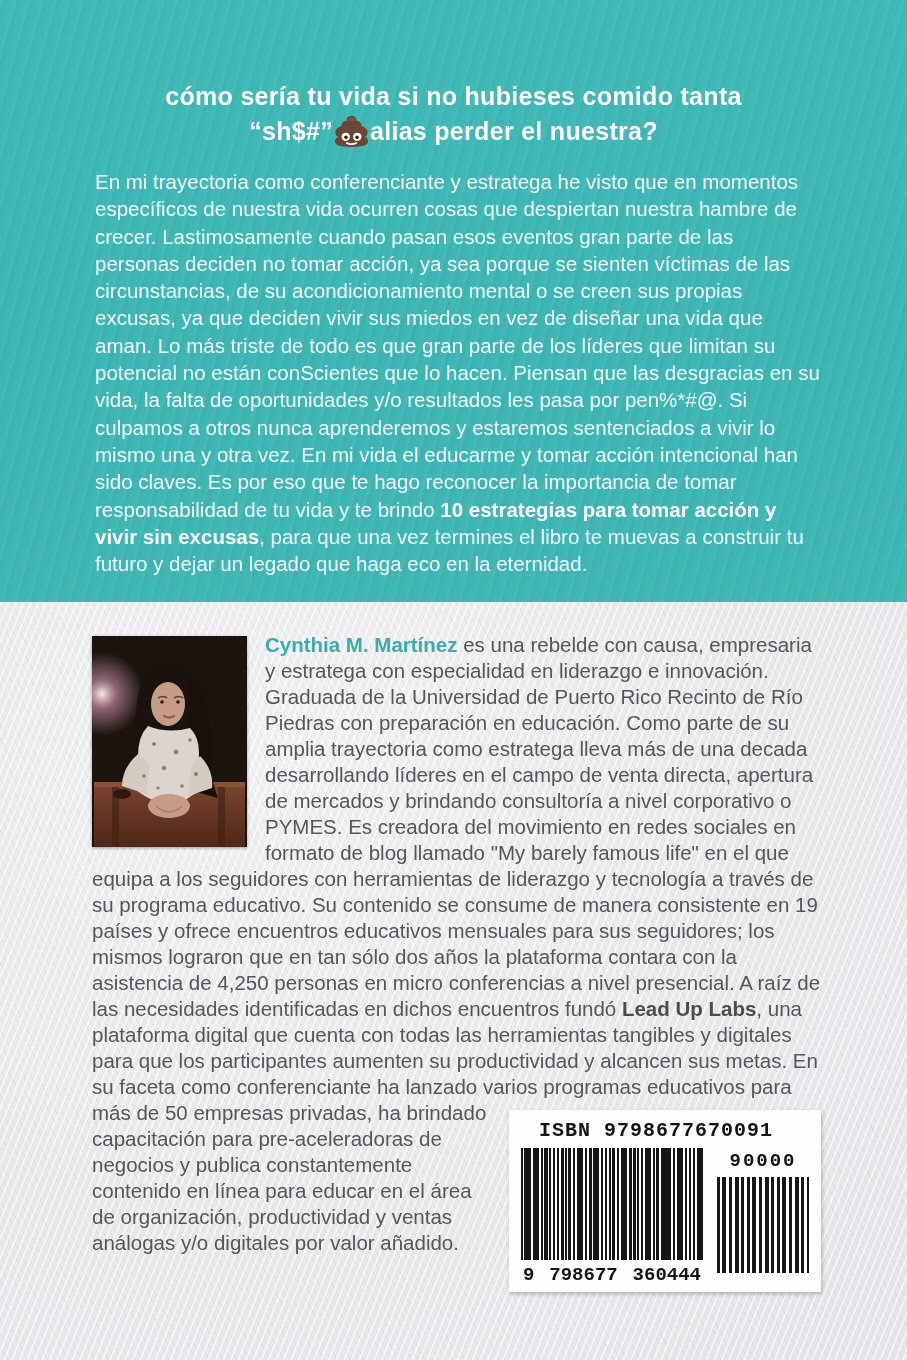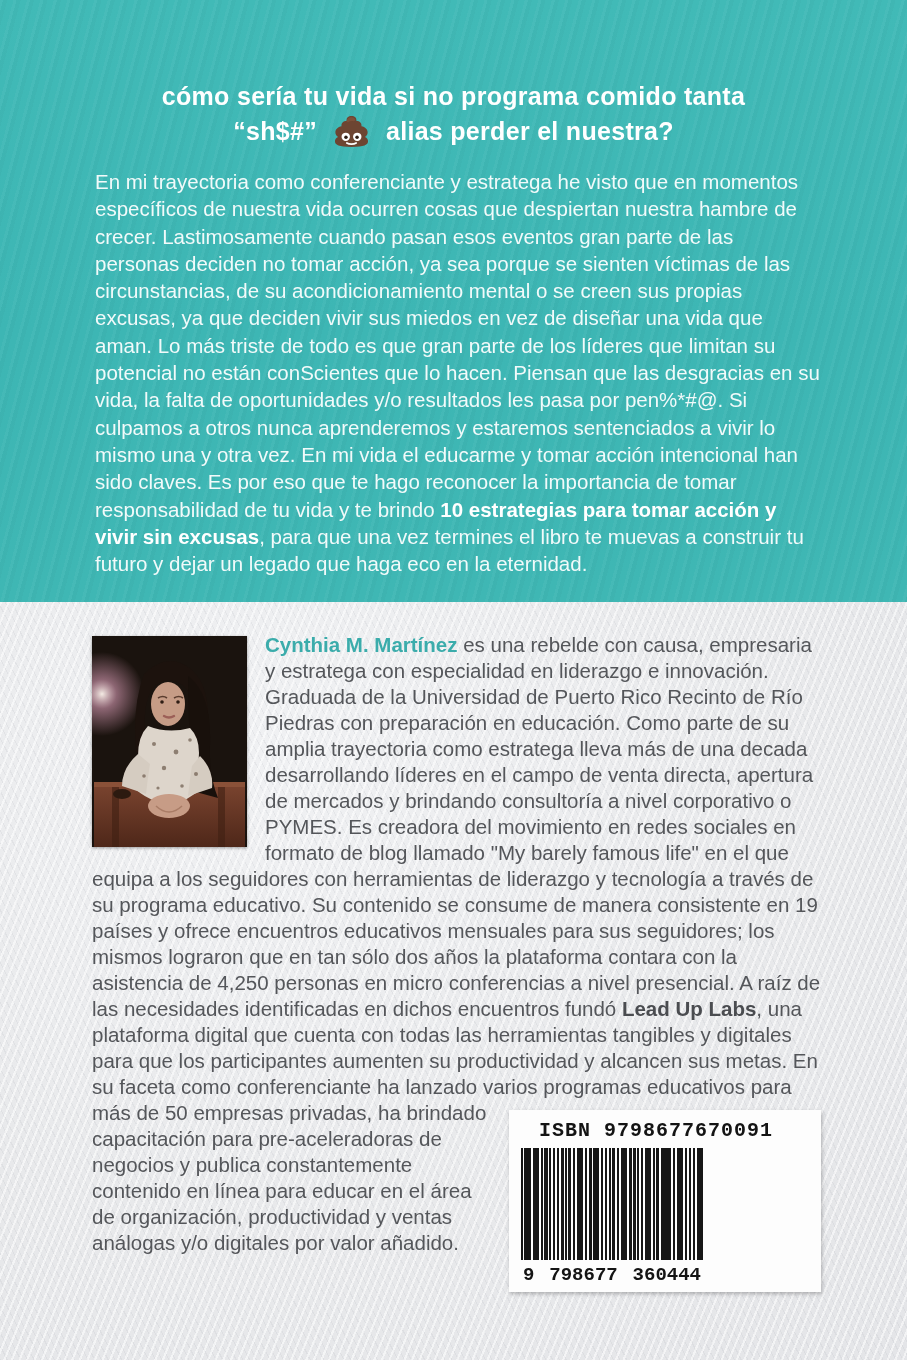--- a/index.html
+++ b/index.html
@@ -27,21 +27,21 @@
   .headline {
     padding-top: 80px;
     text-align: center;
     color: #ffffff;
     font-size: 25px;
     line-height: 33px;
     font-weight: 700;
     letter-spacing: 0.3px;
   }
   .headline .hl-line { display: block; }
-  .hl-line3 { display: flex !important; align-items: center; justify-content: center; gap: 16px; margin-top: 2px; }
+  .hl-line3 { display: flex !important; align-items: center; justify-content: center; margin-top: 2px; }
   .poop-emoji { display: inline-block; width: 37px; height: 33px; }
 
   .intro {
     width: 727px;
     margin: 20px 0 12px 95px;
     color: rgba(255,255,255,0.93);
     font-size: 20.5px;
     line-height: 27.3px;
     font-weight: 400;
   }
@@ -123,21 +123,21 @@
     background-color: #fdfdfd;
   }
 </style>
 </head>
 <body>
 
 <div class="cover">
 
   <section class="teal-section">
     <h1 class="headline">
-      <span class="hl-line">cómo sería tu vida si no programa comido tanta</span>
+      <span class="hl-line">cómo sería tu vida si no hubieses comido tanta</span>
       <span class="hl-line hl-line3">
         <span>“sh$#”</span>
         <svg class="poop-emoji" viewBox="0 0 36 32" aria-hidden="true">
           <path fill="#6d4532" d="M18 1c3.1 0 5.2 2 4.7 4.6 3.4.2 5.5 2.6 5 5.2 3.6.6 6 3 6 6 0 1.9-1 3.6-2.6 4.6 1.9.8 3 2.3 3 4.1C34.1 29 30.4 31 18 31S1.9 29 1.9 25.5c0-1.8 1.1-3.3 3-4.1C3.3 20.4 2.3 18.7 2.3 16.8c0-3 2.4-5.4 6-6-.5-2.6 1.6-5 5-5.2C12.8 3 14.9 1 18 1z"></path>
           <path fill="#8a5a40" d="M18 2.2c2 0 3.6 1.2 3.4 2.9-.1.6-.7 1-1.4.9-2.3-.3-3.8.1-5.3 1-.6.3-1.3 0-1.4-.7-.2-2 2.1-4.1 4.7-4.1z" opacity="0.55"></path>
           <circle cx="12.4" cy="21.2" r="4.1" fill="#ffffff"></circle>
           <circle cx="23.6" cy="21.2" r="4.1" fill="#ffffff"></circle>
           <circle cx="12.6" cy="21.7" r="1.7" fill="#2b1b12"></circle>
           <circle cx="23.4" cy="21.7" r="1.7" fill="#2b1b12"></circle>
           <path d="M13.5 27.2c2.2 1.4 6.8 1.4 9 0" stroke="#ffffff" stroke-width="1.7" fill="none" stroke-linecap="round"></path>
@@ -208,18 +208,22 @@
         <span class="bc-isbn" style="display:block">ISBN 9798677670091</span>
         <span class="bc-row">
           <span class="bc-main-col">
             <span class="bars-main" style="display:block"></span>
             <span class="bc-digits">
               <span>9</span>
               <span>798677</span>
               <span>360444</span>
             </span>
           </span>
+          <span class="bc-addon-col">
+            <span class="bc-price" style="display:block">90000</span>
+            <span class="bars-addon" style="display:block"></span>
+          </span>
         </span>
       </span><span>privadas, ha brindado capacitación para pre-aceleradoras de negocios y publica constantemente contenido en línea para educar en el área de organización, productividad y ventas análogas y/o digitales por valor añadido.</span>
 
     </div>
   </section>
 </div>
 
 </body></html>

